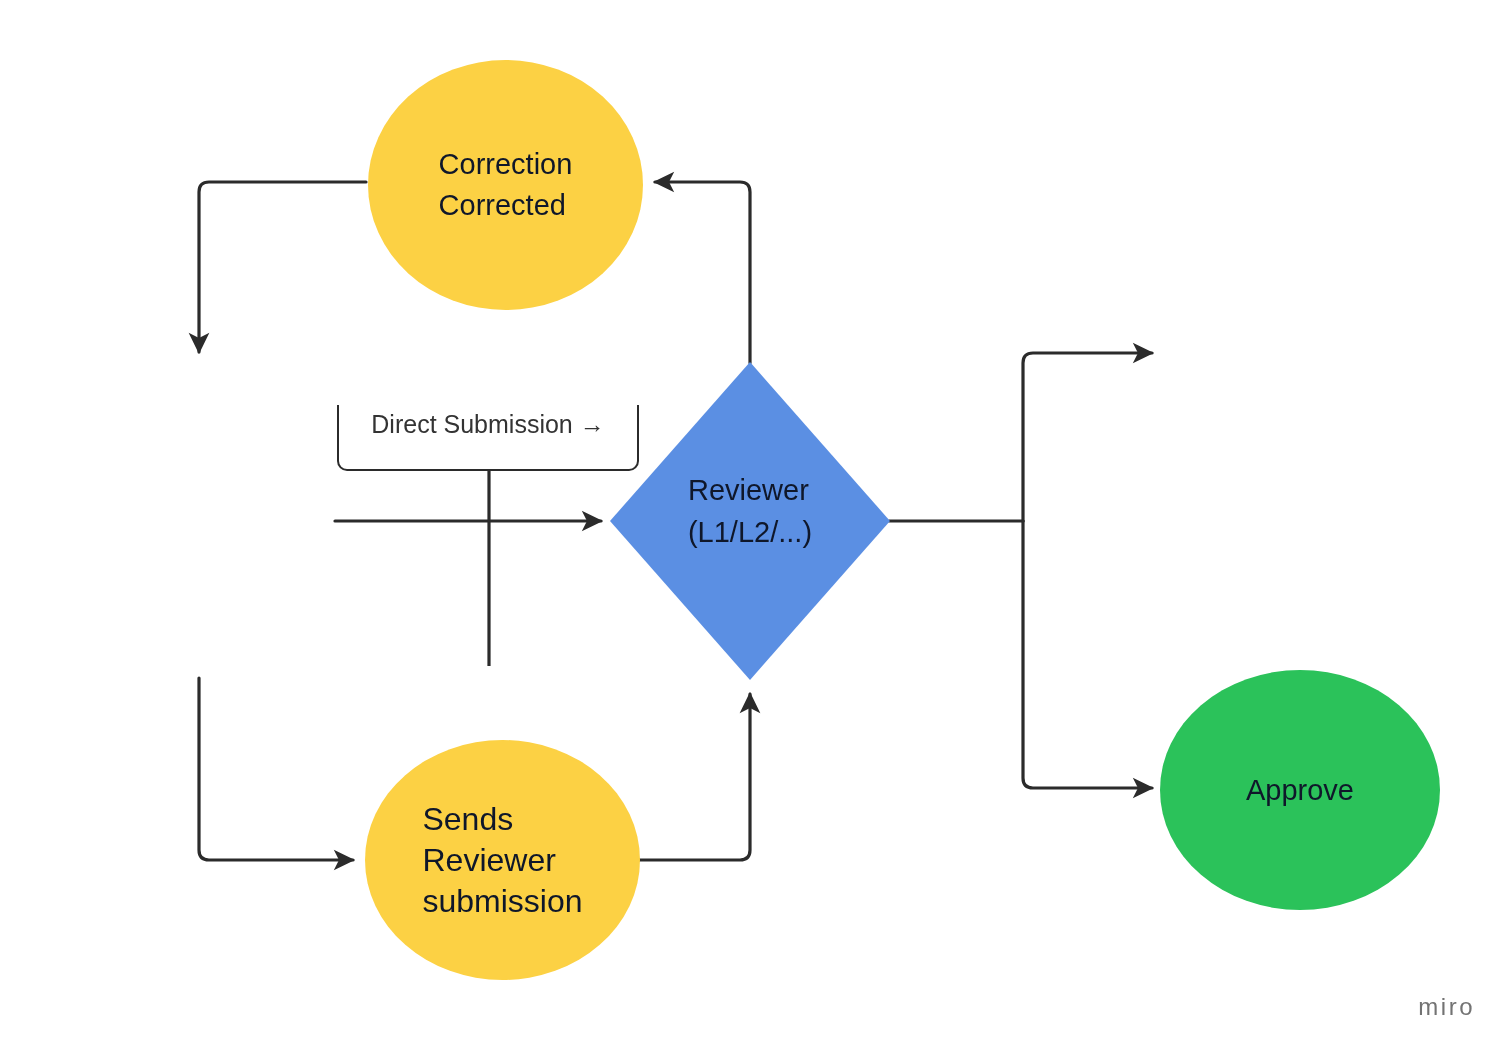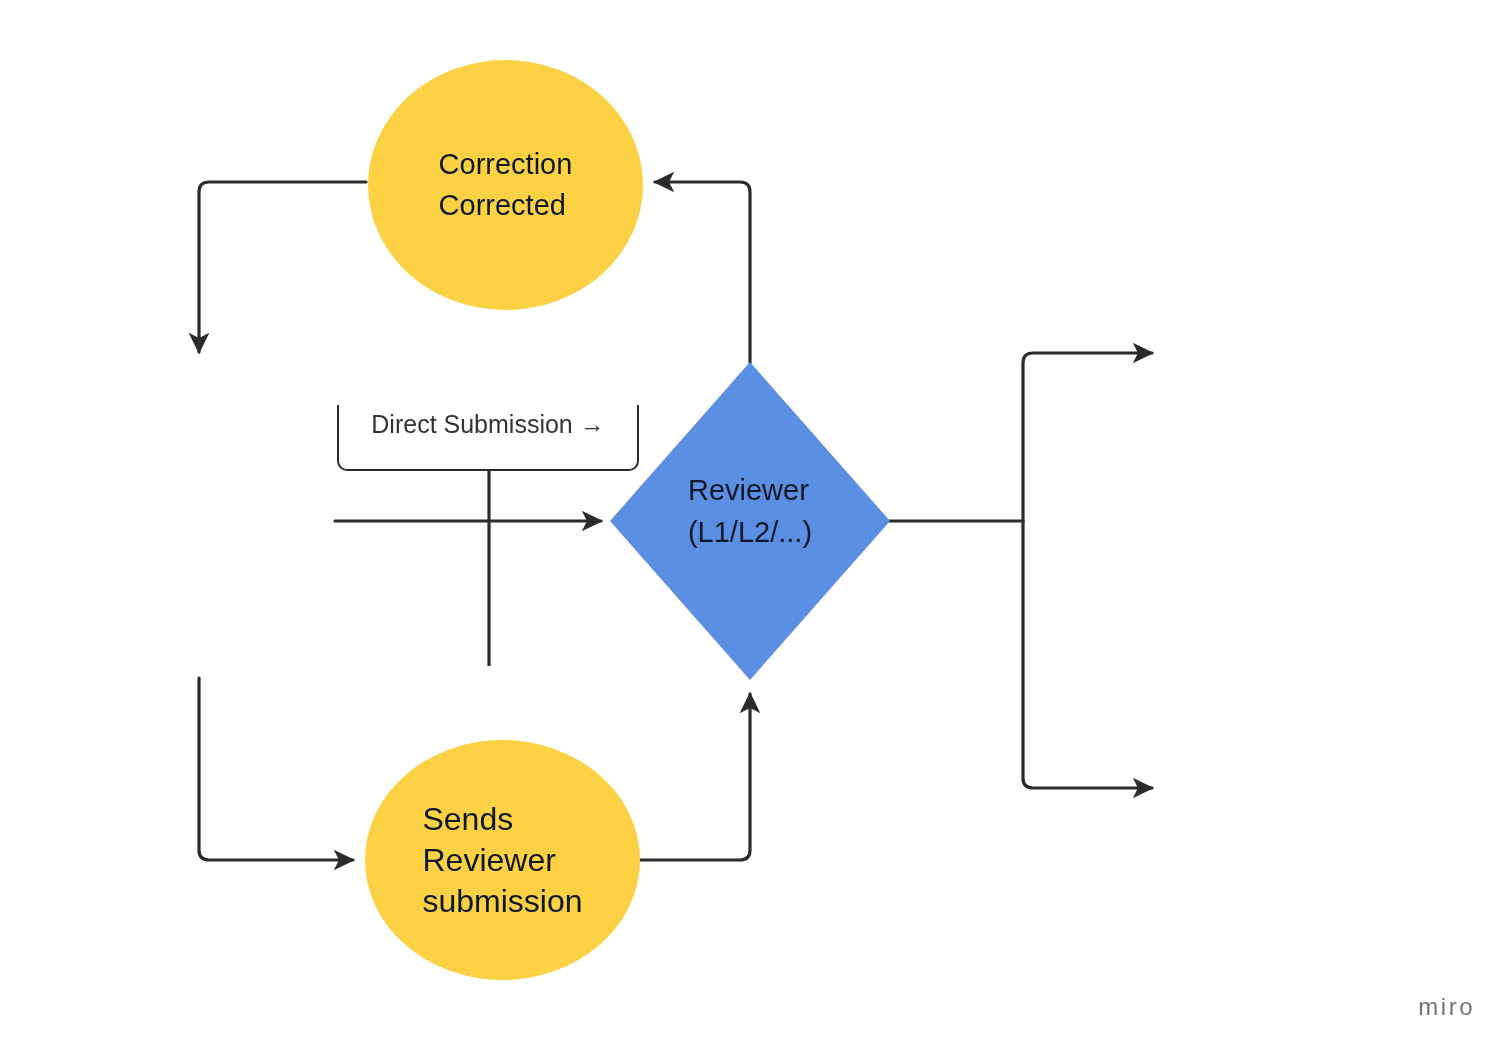--- a/index.html
+++ b/index.html
@@ -202,20 +202,23 @@
     <svg class="diamond-shape" viewBox="0 0 280 318" preserveAspectRatio="none">
       <polygon points="140,0 280,159 140,318 0,159" fill="#5b8fe3"></polygon>
     </svg>
     <div class="label">
       <div>Reviewer</div>
       <div>(L1/L2/...)</div>
     </div>
   </div>
 
 
+  <div class="node" id="node-approve">
+    <div class="label">Approve</div>
+  </div>
 
   <div id="edge-label-direct">
     <div class="label">Direct Submission →</div>
   </div>
 
   <div id="watermark">miro</div>
 
 </div>
 
 </body></html>

